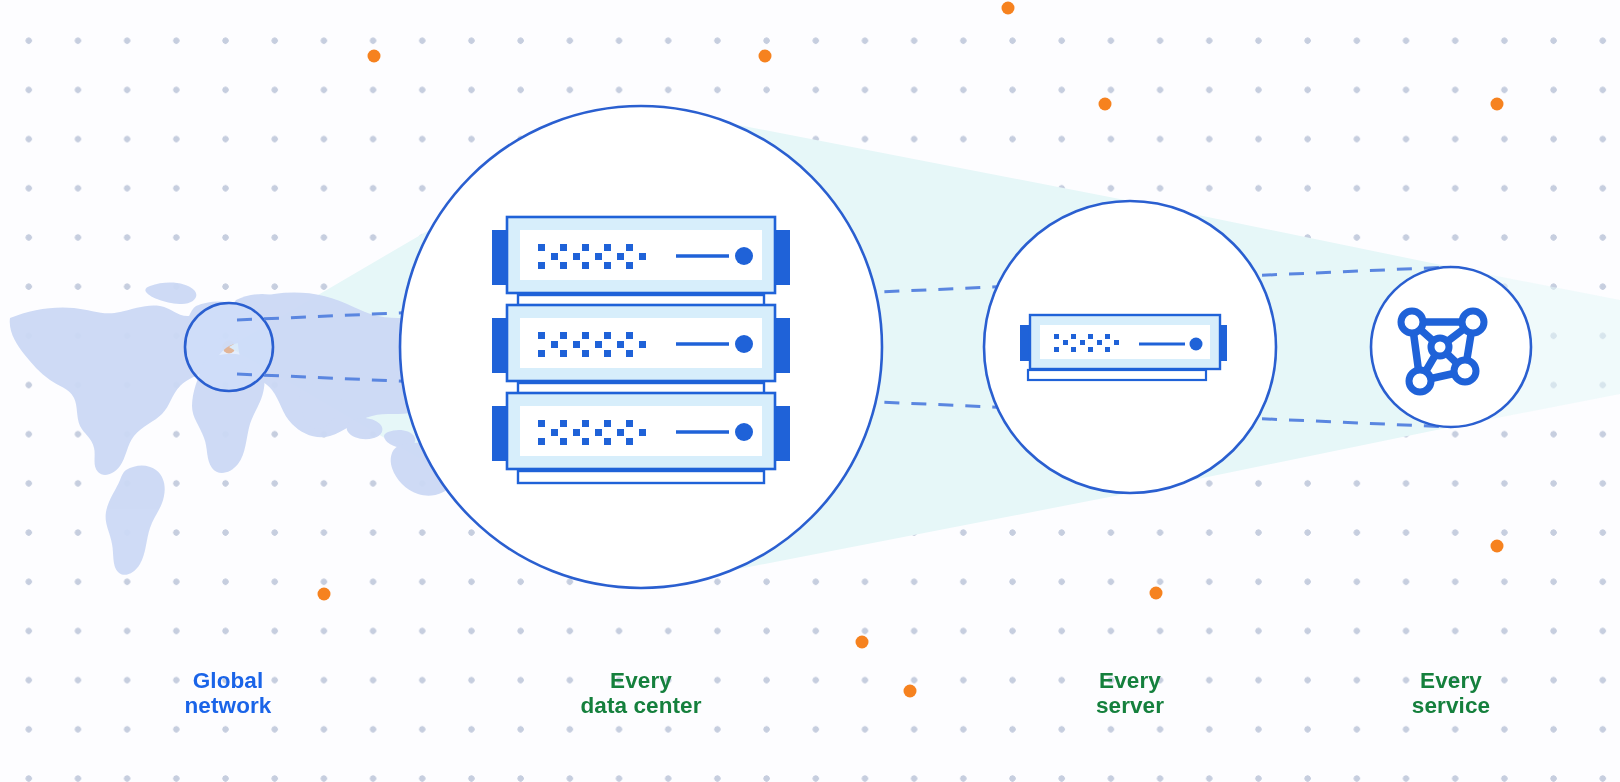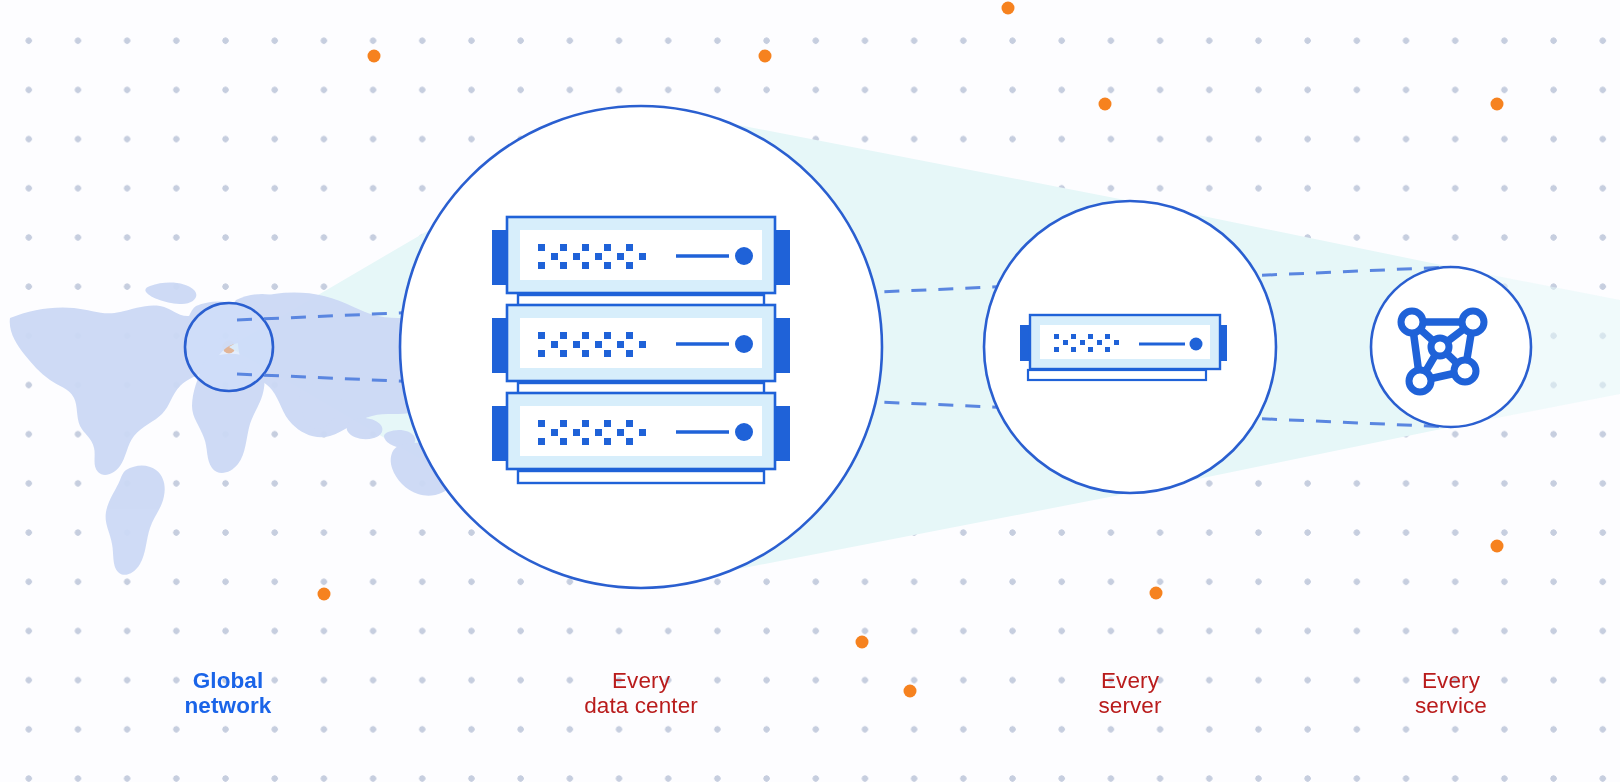--- a/index.html
+++ b/index.html
@@ -32,22 +32,22 @@
   
   .art{position:absolute;left:0;top:0;width:1620px;height:782px;}
 
   
   .labels{position:absolute;left:0;top:0;width:1620px;height:567px;}
   .label{
     position:absolute;
     text-align:center;
     font-size:22.5px;
     line-height:25px;
-    font-weight:400;
-    color:#b91c1c;
+    font-weight:700;
+    color:#15803d;
     letter-spacing:.1px;
     transform:translateX(-50%);
     white-space:pre-line;
   }
   .label.accent{color:#1a64e8;font-weight:700;}
 </style>
 </head>
 <body>
 
 <div id="stage">

